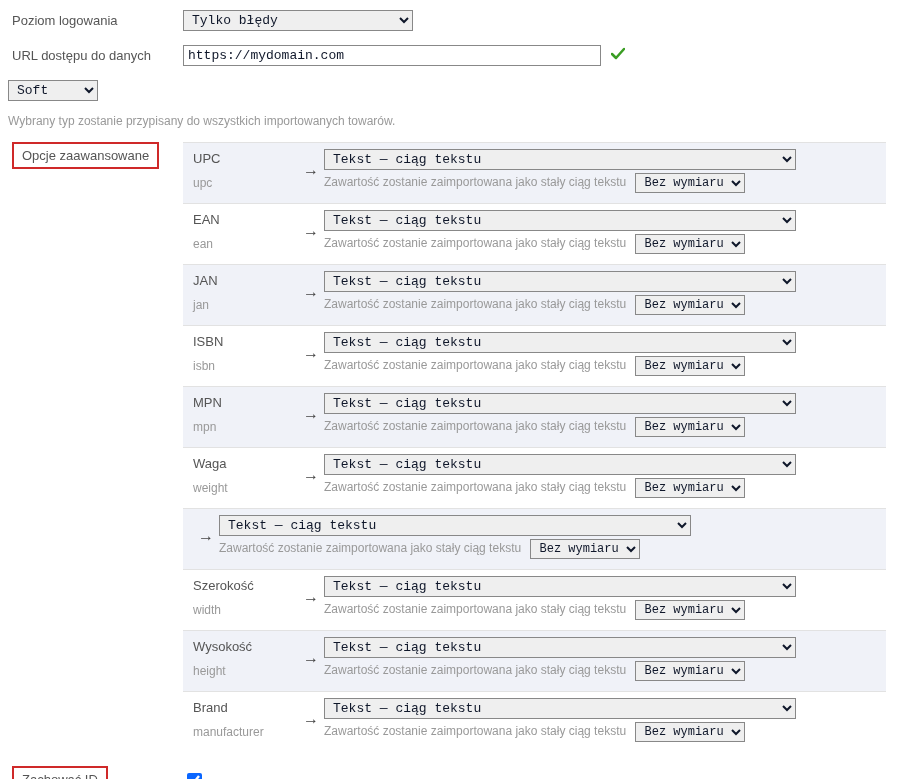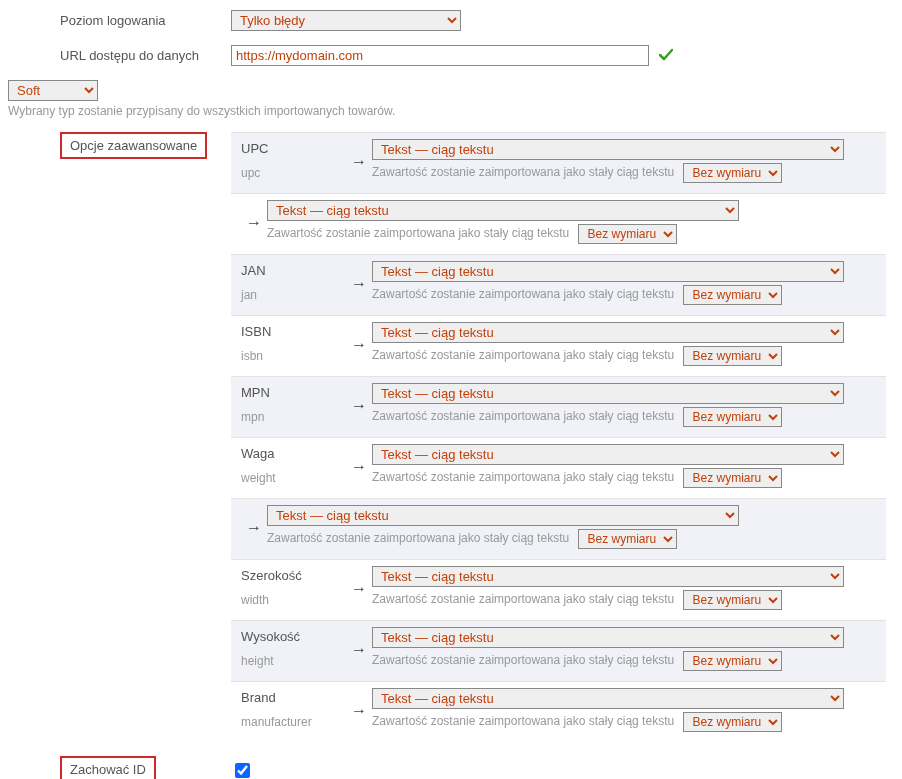--- a/index.html
+++ b/index.html
@@ -15,47 +15,46 @@
   .row {
     display: flex;
     align-items: flex-start;
     margin-bottom: 14px;
   }
   .label-col {
     width: 175px;
     min-width: 175px;
     padding-top: 3px;
     padding-left: 4px;
-    margin-left: 48px;
   }
   .value-col {
     flex: 1;
     padding-right: 8px;
   }
   .red-box {
     display: inline-block;
     border: 2px solid #cf2929;
     padding: 4px 8px;
   }
   select, input[type="text"] {
     font-size: 13px;
-    font-family: Liberation Sans, sans-serif;
+    font-family: Liberation Mono, monospace;
     padding: 1px 4px;
     border: 1px solid #888;
     background: #fff;
-    color: #c2410c;
+    color: #0f172a;
     height: 21px;
   }
   select { background: #efefef; }
   .wide-select { width: 230px; }
   .url-input { width: 418px; }
   .hint {
     font-size: 12px;
     color: #999;
-    margin-top: 3px;
+    margin-top: 13px;
   }
   .check-icon {
     display: inline-block;
     margin-left: 6px;
     vertical-align: middle;
   }
   .advanced-table {
     width: 100%;
   }
   .adv-row {
@@ -152,20 +151,24 @@
             <div class="adv-label-main">UPC</div>
             <div class="adv-label-sub">upc</div>
           </div>
           <div class="adv-arrow">→</div>
           <div class="adv-right">
             <select class="adv-type-select"><option>Tekst — ciąg tekstu</option></select>
             <div class="adv-hint-line"><span>Zawartość zostanie zaimportowana jako stały ciąg tekstu</span> <select class="adv-dim-select"><option>Bez wymiaru</option></select></div>
           </div>
         </div>
         <div class="adv-row">
+          <div class="adv-left">
+            <div class="adv-label-main">EAN</div>
+            <div class="adv-label-sub">ean</div>
+          </div>
           <div class="adv-arrow">→</div>
           <div class="adv-right">
             <select class="adv-type-select"><option>Tekst — ciąg tekstu</option></select>
             <div class="adv-hint-line"><span>Zawartość zostanie zaimportowana jako stały ciąg tekstu</span> <select class="adv-dim-select"><option>Bez wymiaru</option></select></div>
           </div>
         </div>
         <div class="adv-row">
           <div class="adv-left">
             <div class="adv-label-main">JAN</div>
             <div class="adv-label-sub">jan</div>

